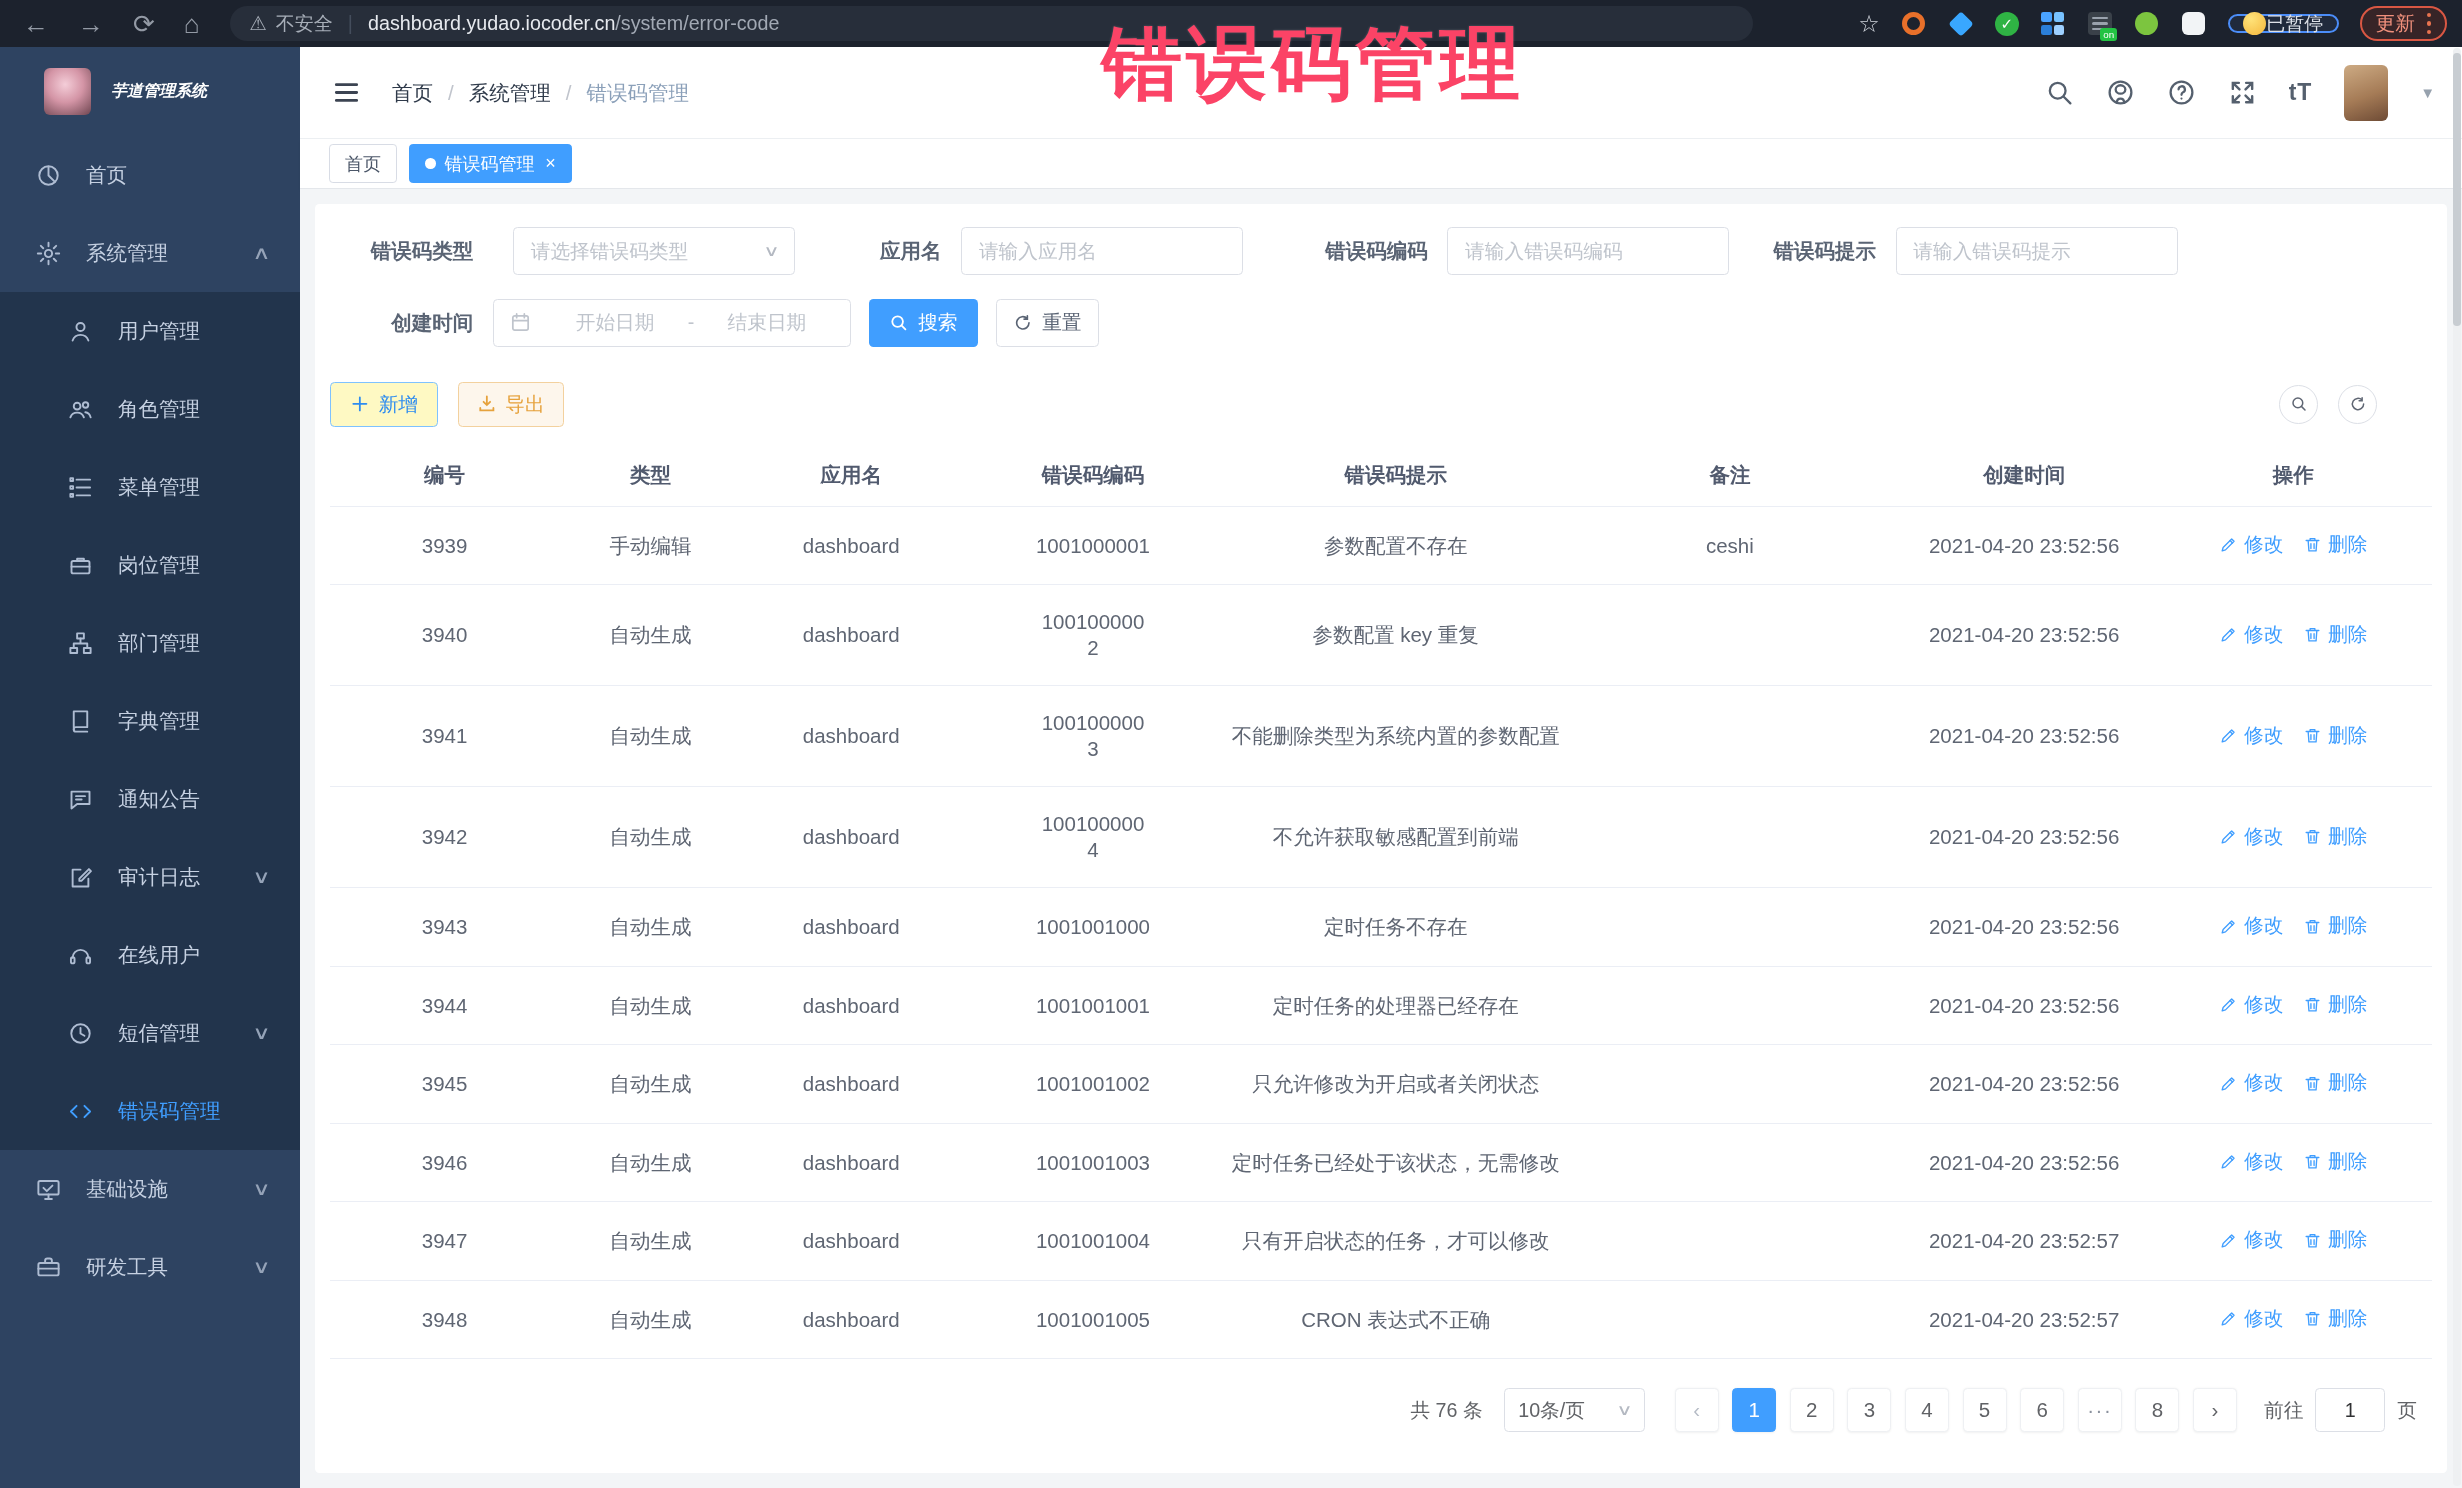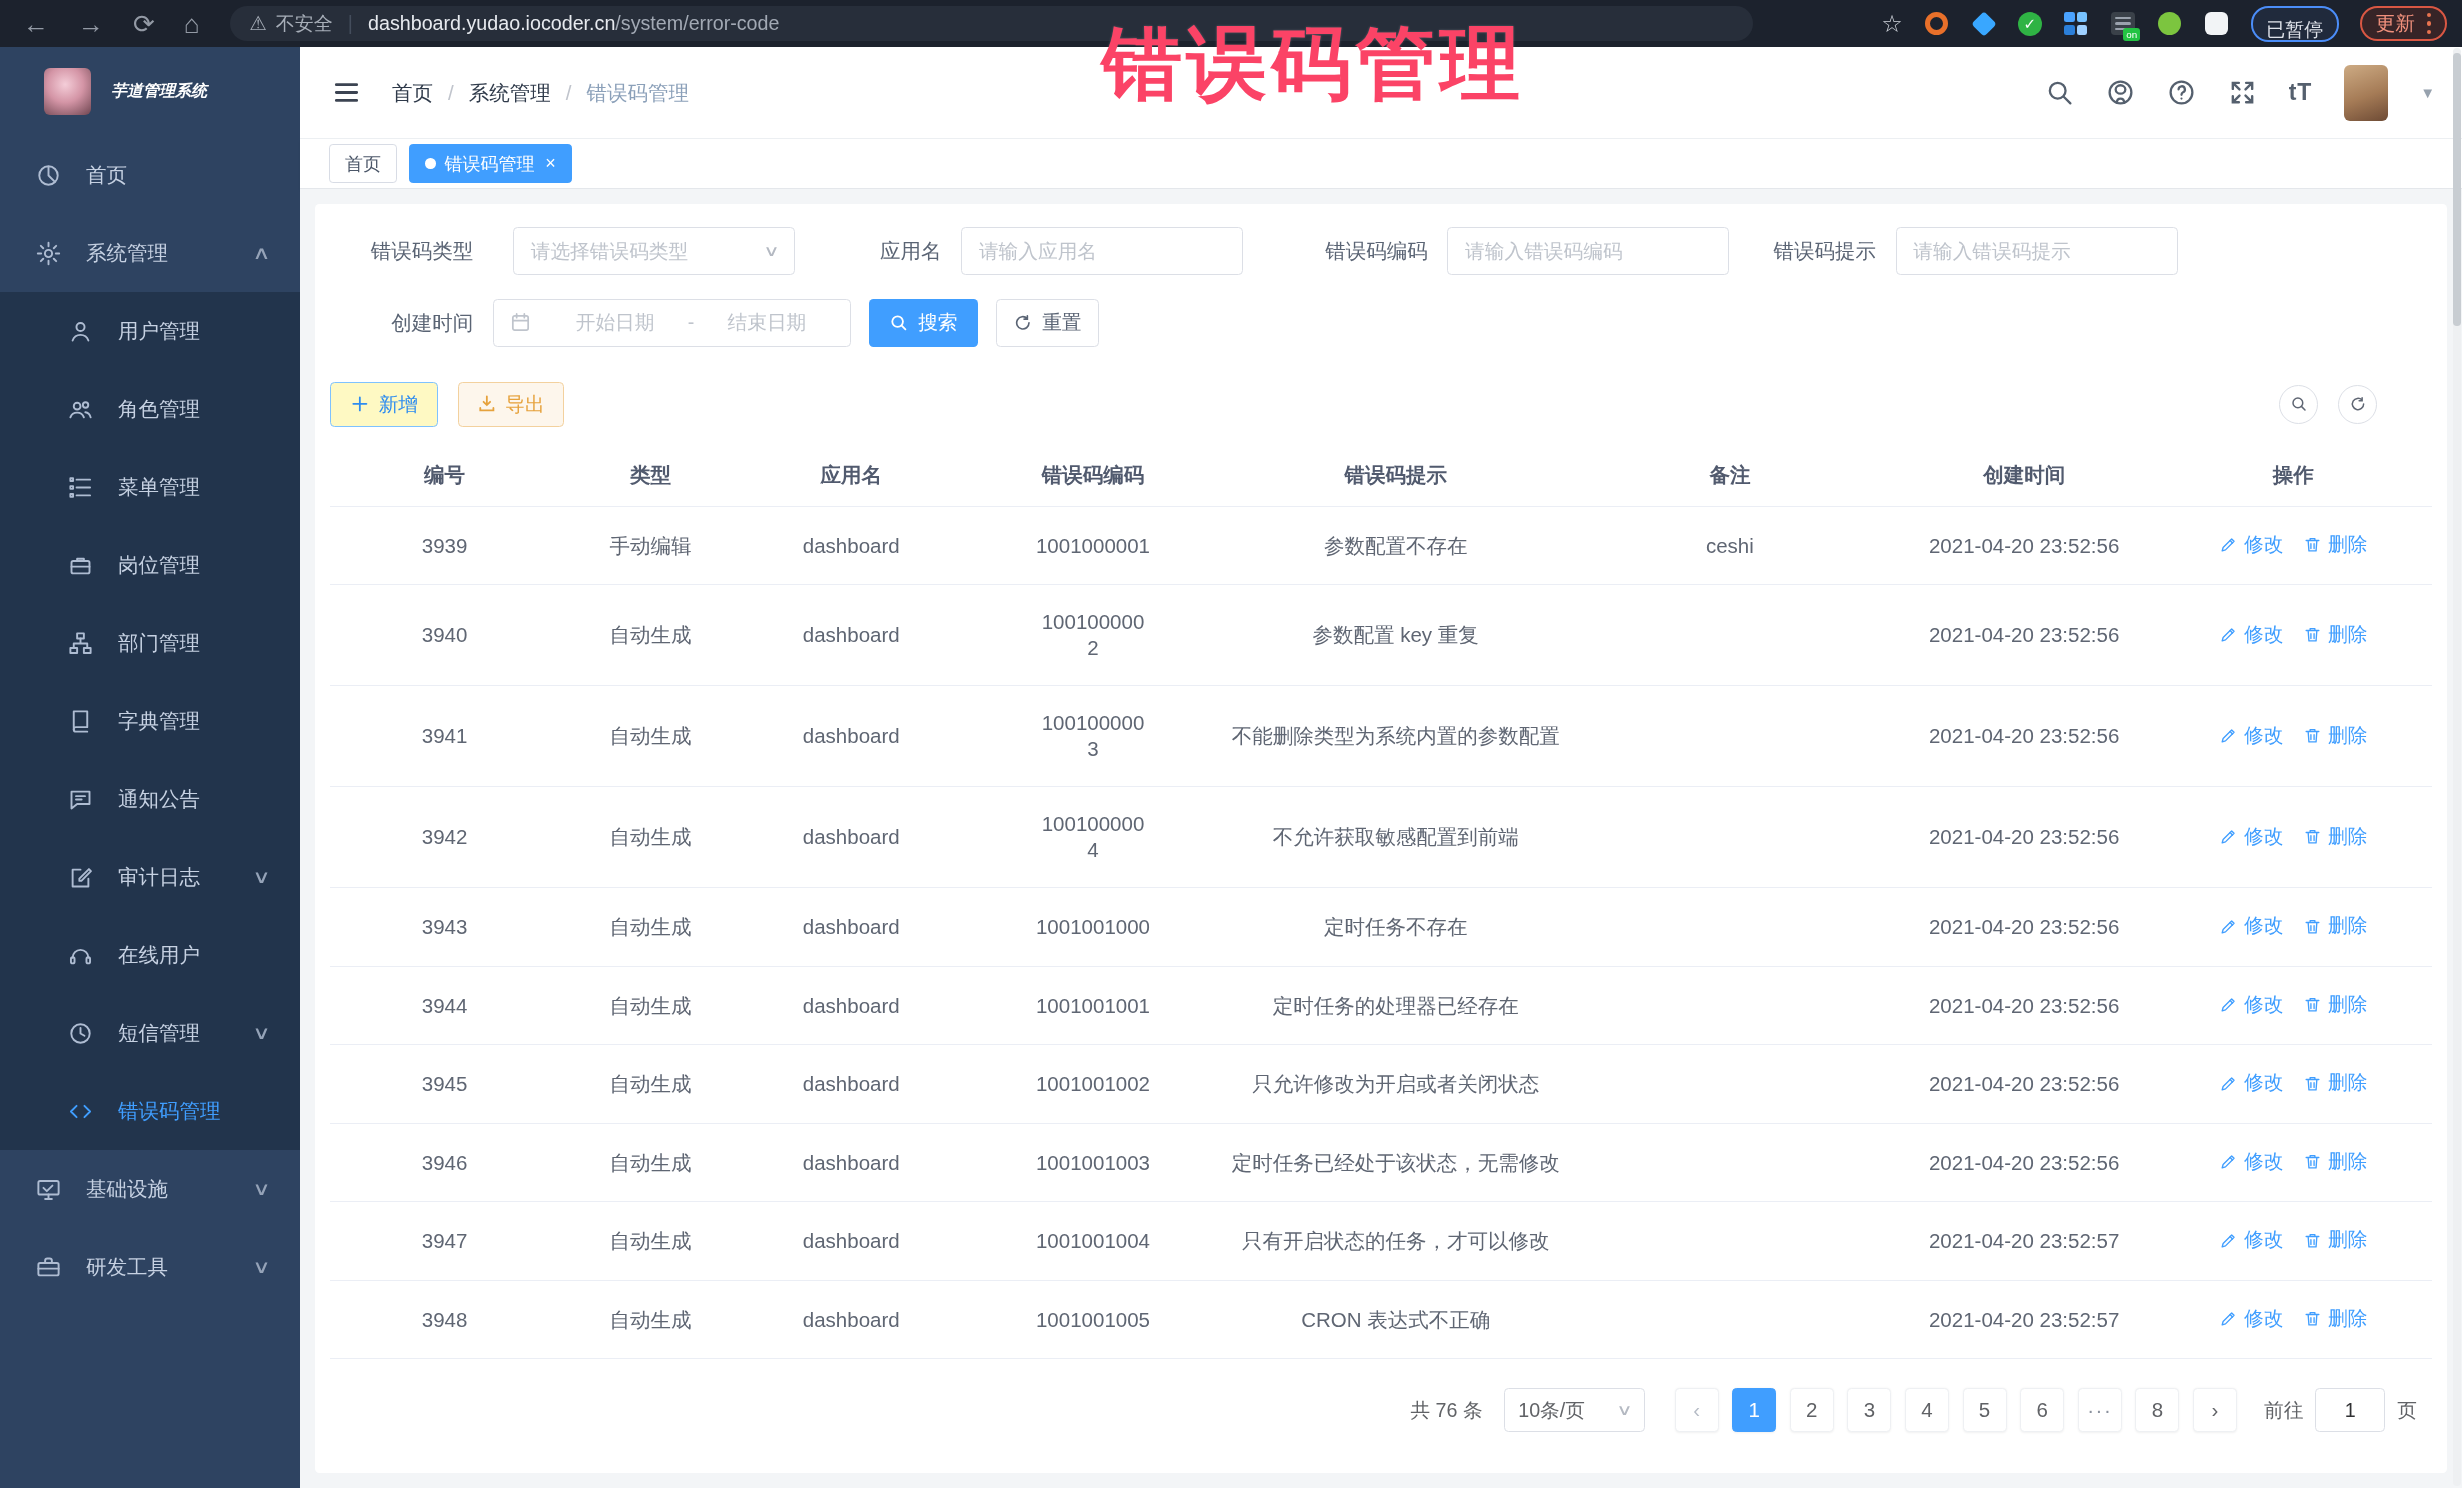--- a/index.html
+++ b/index.html
@@ -23,21 +23,21 @@
   .ext-ring { width:23px; height:23px; border:5.3px solid #e8702a; border-radius:50%; }
   .ext-gem { width:18px; height:18px; background:#39a7ff; transform:rotate(45deg); border-radius:3.8px; }
   .ext-check { width:24px; height:24px; background:#2fb344; border-radius:50%; color:#fff; font-size:15px; display:flex; align-items:center; justify-content:center; }
   .ext-grid { display:grid; grid-template-columns:10.6px 10.6px; grid-template-rows:10.6px 10.6px; gap:2.3px; }
   .ext-grid span { border-radius:2.3px; }
   .ext-tabs { width:24px; height:23px; background:#3a4149; border-radius:3.8px; display:flex; flex-direction:column; justify-content:center; gap:3px; padding:0 3.8px; }
   .ext-tabs i { height:2.3px; background:#9aa2ad; border-radius:1.5px; }
   .on-badge { position:absolute; right:-4.5px; bottom:-4.5px; background:#23c343; color:#fff; font-size:9.8px; padding:0.8px 3px; border-radius:3px; font-style:normal; }
   .ext-green { width:23px; height:23px; background:#7cc53f; border-radius:50%; }
   .ext-puzzle { width:23px; height:23px; background:#f2f4f6; border-radius:6px; }
-  .paused-pill { height:36px; border:2.3px solid #4b8df8; border-radius:17.4px; background:#202a3c; display:flex; align-items:center; gap:9px; padding:0 13.6px;flex-direction:column; }
+  .paused-pill { height:19px; border:2.3px solid #4b8df8; border-radius:17.4px; background:#202a3c; display:flex; align-items:center; padding:0 13.6px; }
   .emoji { width:23px; height:23px; border-radius:50%; background:radial-gradient(circle at 35% 30%, #ffe37a, #f4b73c); }
   .paused-label { color:#dde1e8; font-size:19px; }
   .update-pill { height:35px; border:2.3px solid #d95743; border-radius:17.4px; background:#372427; display:flex; align-items:center; gap:12px; padding:0 13.6px; }
   .update-label { color:#f0907c; font-size:19.7px; }
   .kebab { display:flex; flex-direction:column; gap:3.8px; }
   .kebab i { width:4.5px; height:4.5px; background:#e8734f; border-radius:50%; }
 
   
   .annotation { position:absolute; left:1102px; top:10.6px; font-size:80px; font-weight:700; letter-spacing:4.5px; z-index:50; color:#fb4366; text-shadow:0 0 2.3px rgba(255,255,255,.25); }
 
@@ -74,21 +74,21 @@
   .tag { height:39px; display:inline-flex; align-items:center; padding:0 15px; border:1.5px solid #d8dce5; border-radius:3.8px; background:#fff; color:#4b5668; font-size:18px; }
   .tag.active { background:#409eff; border-color:#409eff; color:#fff; }
   .tag .dot { width:10.6px; height:10.6px; border-radius:50%; background:#fff; margin-right:9px; }
   .tag .close { margin-left:10.6px; font-size:18px; }
 
   .content { position:absolute; top:142px; left:0; right:0; bottom:0; background:#f3f5f7; padding:15px; }
   .card { background:#fff; border-radius:4.5px; width:100%; height:100%; padding:23px 15px 0 15px; position:relative; }
 
   
   .frow { display:flex; align-items:center; margin-bottom:23.5px; }
-  .flabel { font-size:20.5px; color:#5a6474; font-weight:400; text-align:right; padding-right:19.7px; }
+  .flabel { font-size:20.5px; color:#5a6474; font-weight:700; text-align:right; padding-right:19.7px; }
   .flabel.w1 { width:163px; }
   .ctrl { height:48px; border:1.5px solid #dcdfe6; border-radius:4.5px; background:#fff; display:flex; align-items:center; font-size:19.7px; }
   .select { width:282px; padding:0 16.7px; justify-content:space-between;margin-left:20px; }
   .placeholder { color:#bfc4cc; }
   .sel-caret { color:#b4b9c2; font-size:15px; transform:scaleX(1.5); }
   .tinput { width:282px; padding:0 16.7px; border:1.5px solid #dcdfe6; border-radius:4.5px; height:48px; font-size:19.7px; color:#303133; outline:none; font-family:inherit; }
   .tinput::placeholder { color:#bfc4cc; }
   .g2 { margin-left:85px; } .g3 { margin-left:82px; } .g4 { margin-left:44px; }
   .daterange { width:358px; padding:0 15px; }
   .cal-ico { width:23px; height:23px; color:#bfc4cc; margin-right:15px; }

